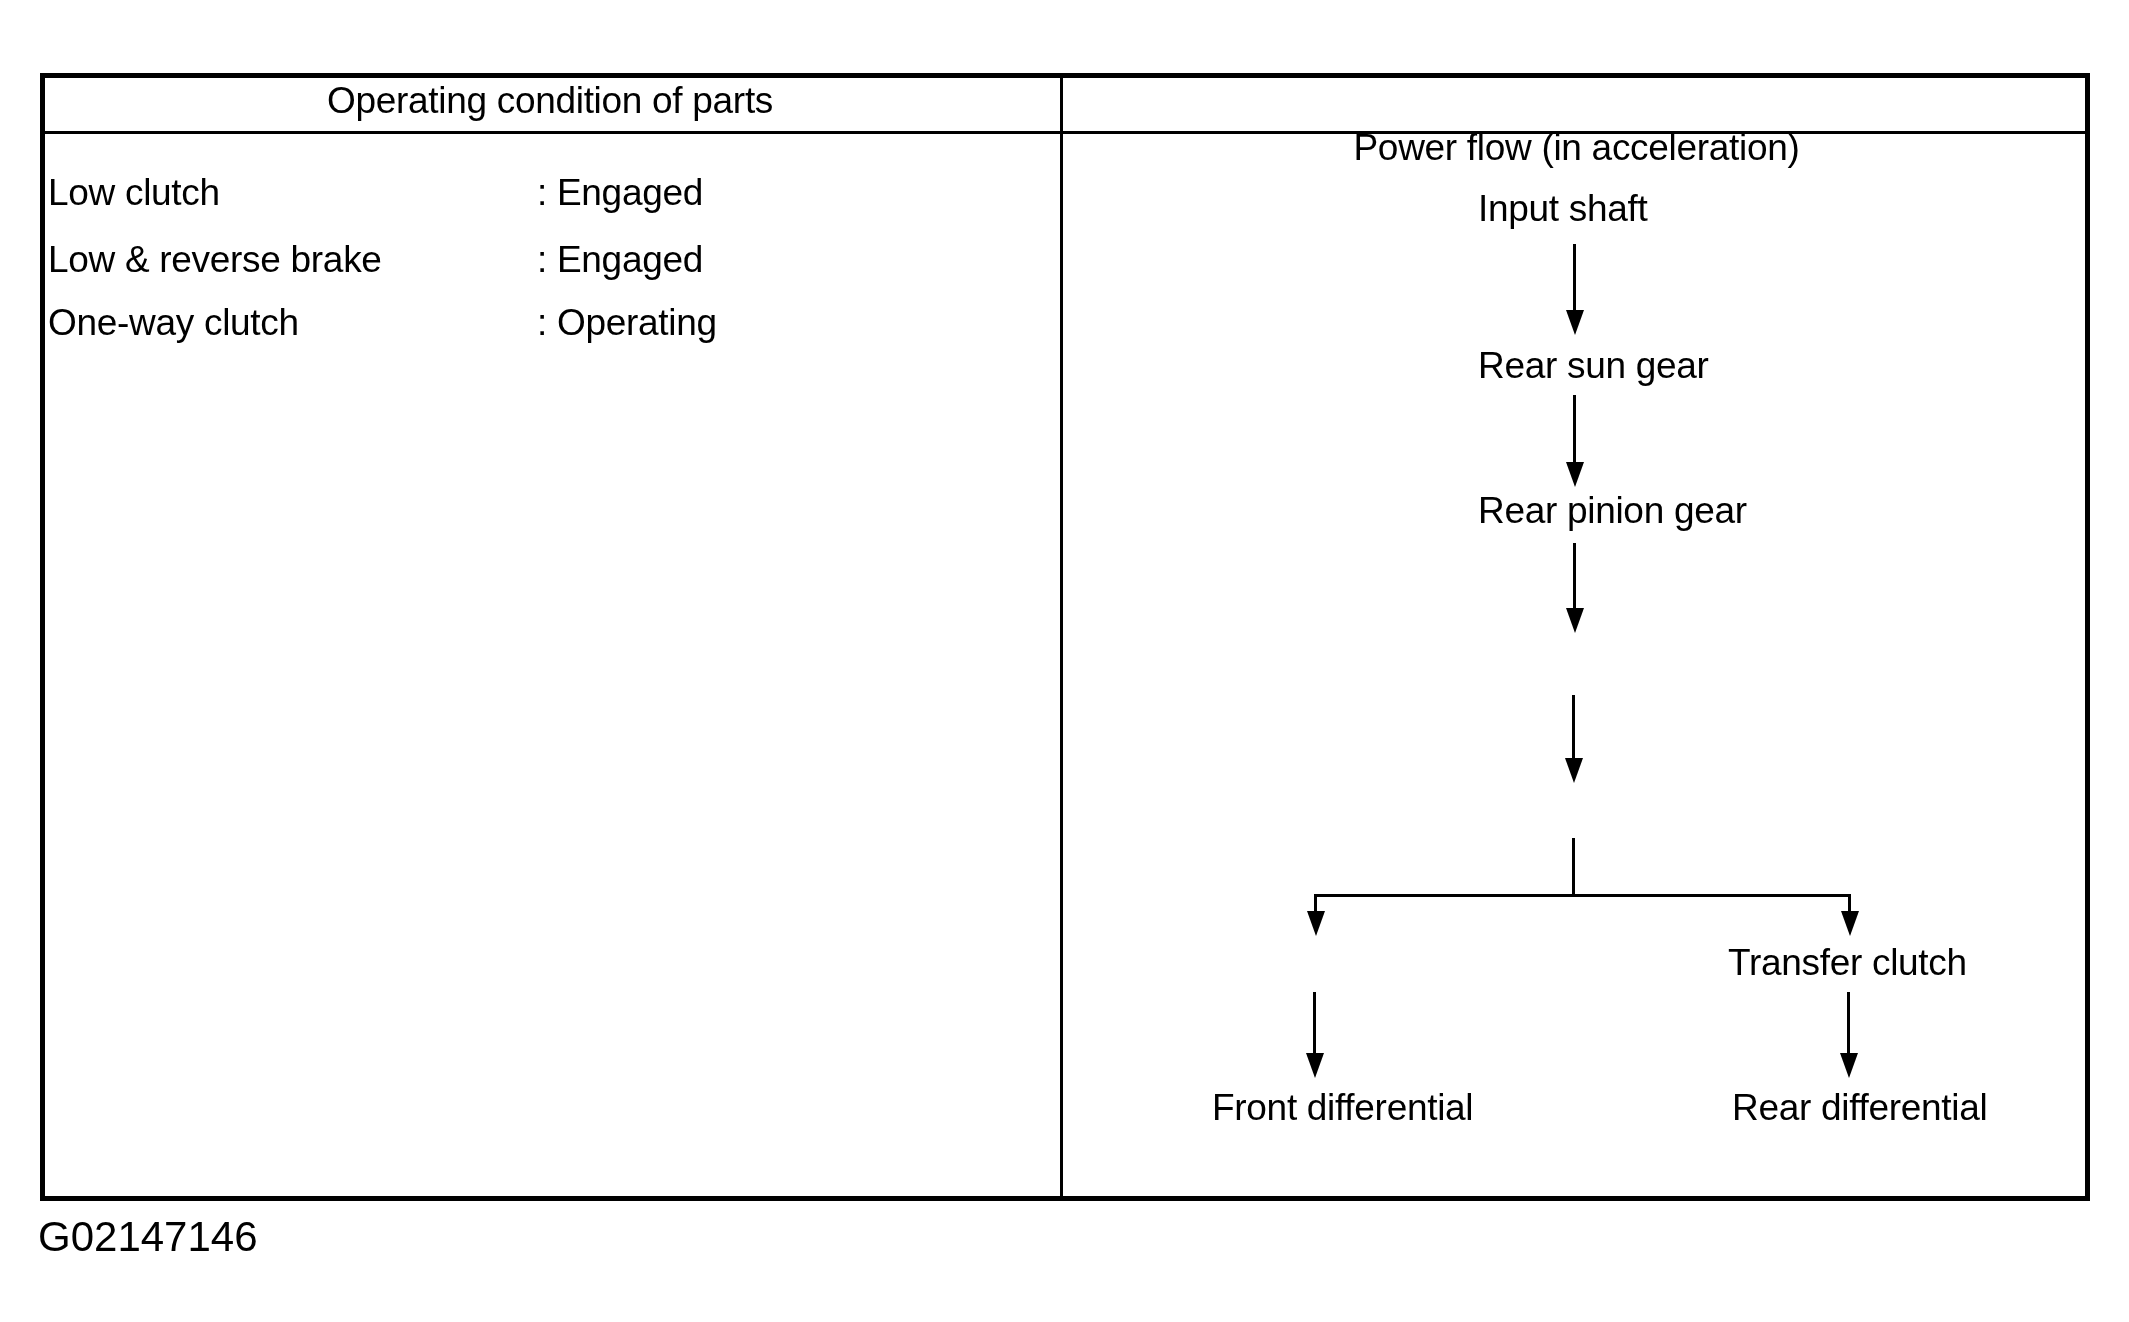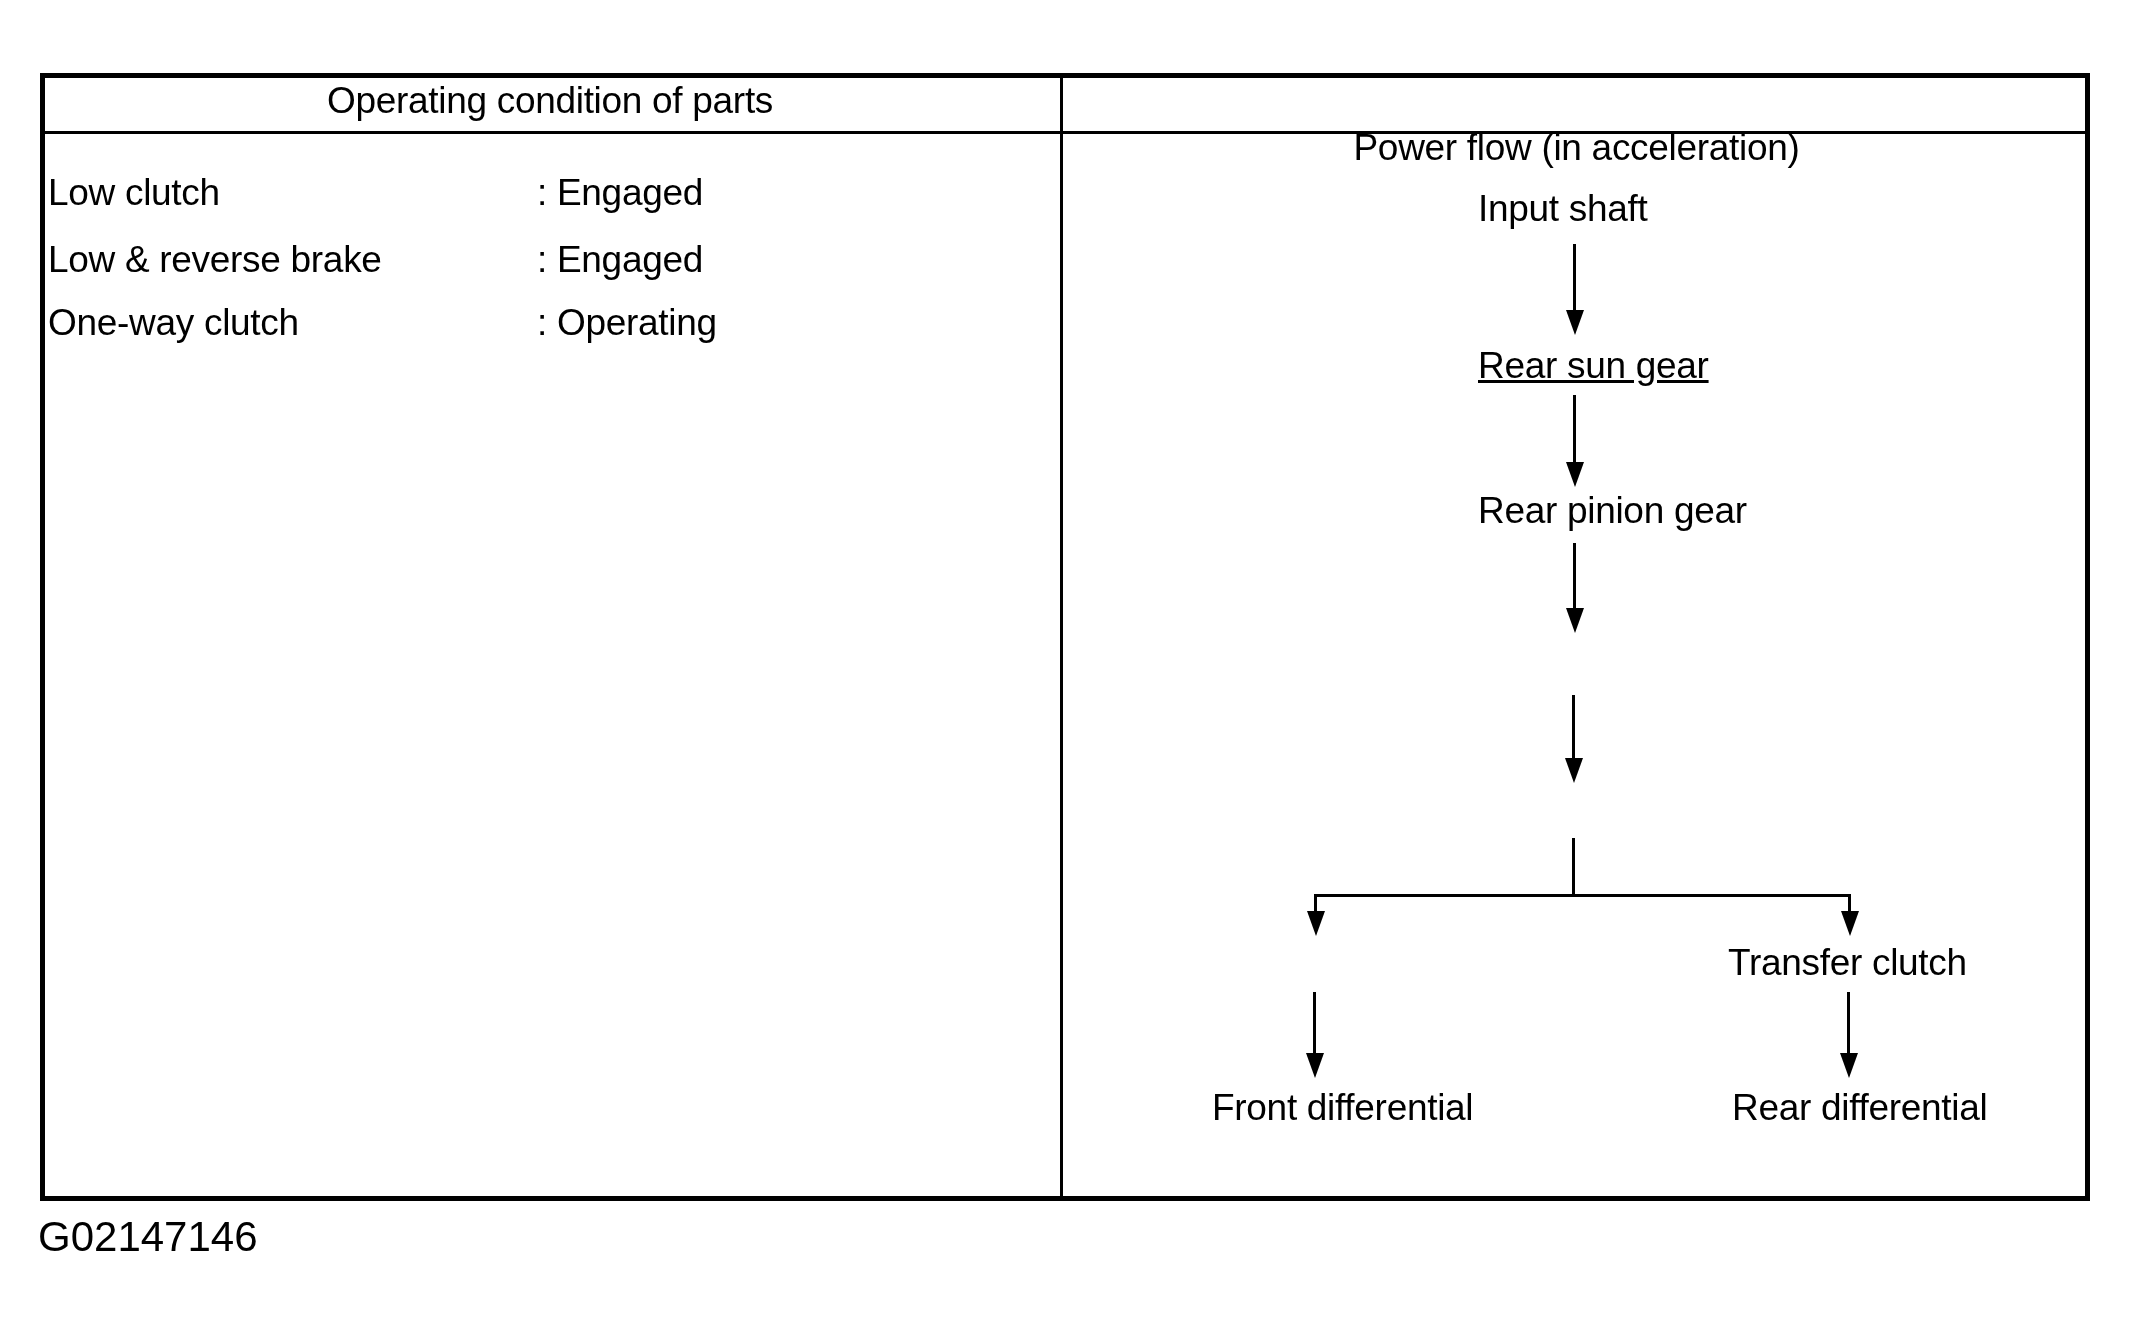--- a/index.html
+++ b/index.html
@@ -86,21 +86,21 @@
   <div>
     <span class="txt" style="left:48px; top:241px;">Low &amp; reverse brake</span>
     <span class="txt" style="left:537px; top:241px;">: Engaged</span>
   </div>
   <div>
     <span class="txt" style="left:48px; top:304px;">One-way clutch</span>
     <span class="txt" style="left:537px; top:304px;">: Operating</span>
   </div>
 
   <div class="txt" style="left:1478px; top:190px;text-align:right;">Input shaft</div>
-  <div class="txt" style="left:1478px; top:347px;text-decoration:underline;">Rear sun gear</div>
+  <div class="txt" style="left:1478px; top:347px;">Rear sun gear</div>
   <div class="txt" style="left:1478px; top:492px;">Rear pinion gear</div>
 
   <div class="txt" style="left:1728px; top:944px;">Transfer clutch</div>
   <div class="txt" style="left:1212px; top:1089px;">Front differential</div>
   <div class="txt" style="left:1732px; top:1089px;">Rear differential</div>
 
   <div>
     <div class="vline" style="left:1573px; top:244px; height:68px;"></div>
     <div class="arrowhead" style="left:1565.5px; top:310px;"></div>
   </div>

